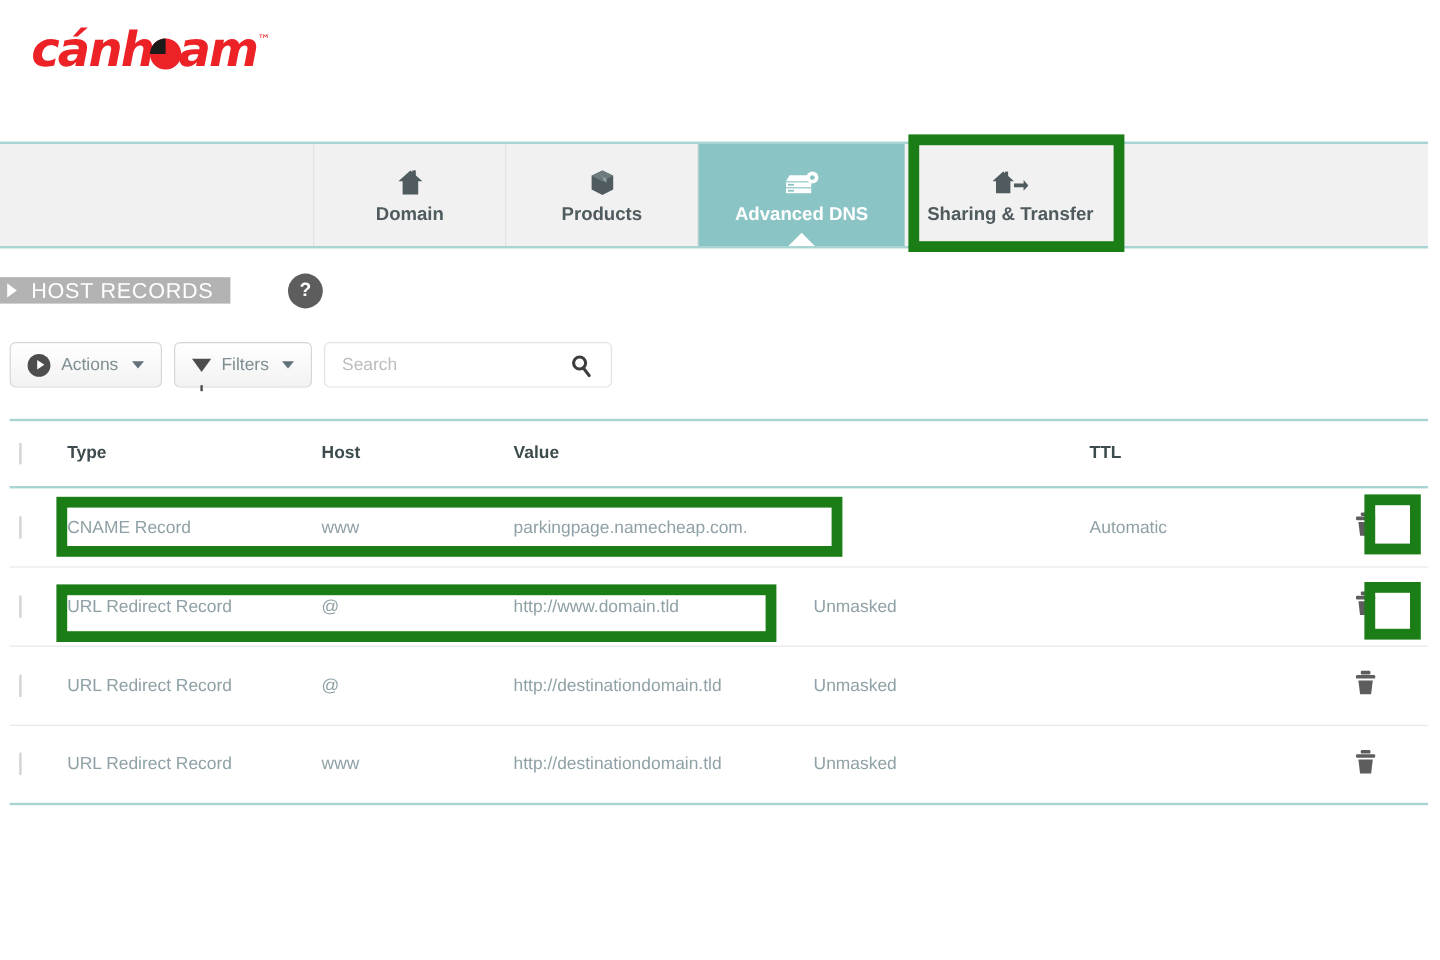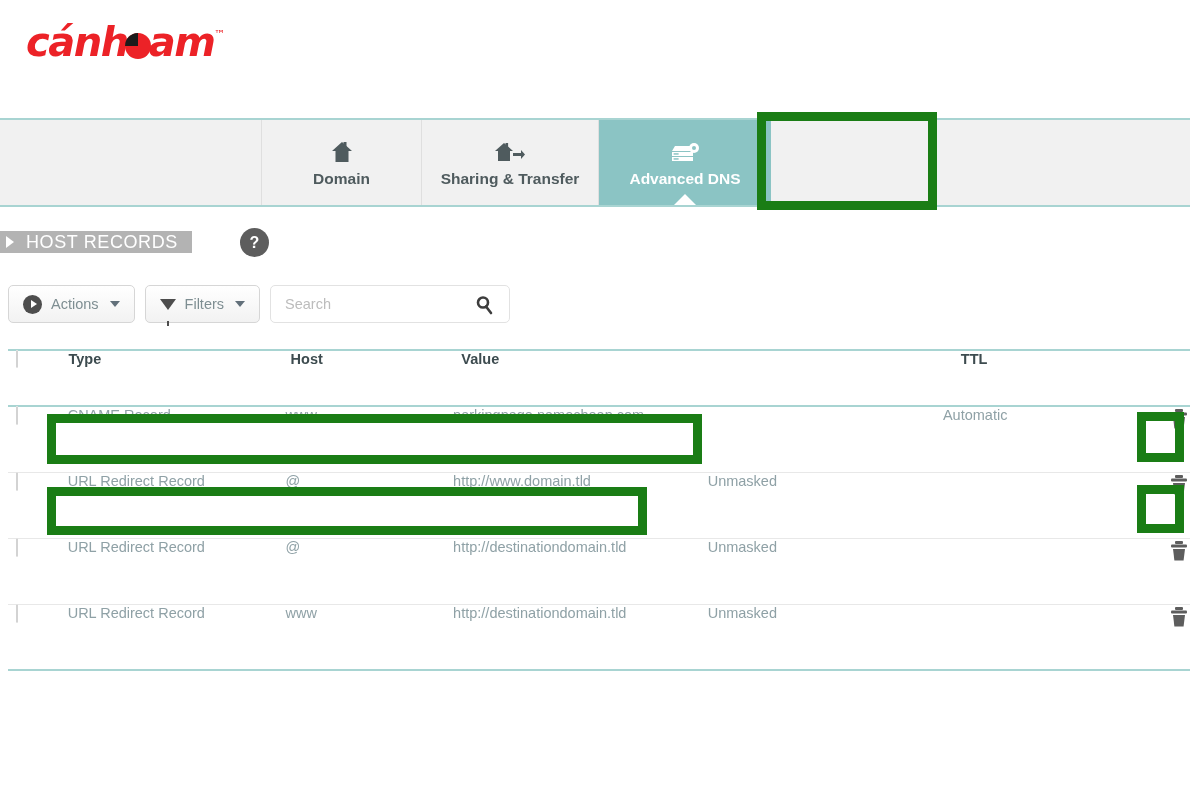--- a/index.html
+++ b/index.html
@@ -254,25 +254,25 @@
   
   .table {
     position: absolute;
     left: 8px;
     top: 349px;
     width: 1182px;
     border-top: 2px solid #a8d4d2;
   }
   .row {
     display: flex;
+    align-items: center;
     height: 66px;
     border-bottom: 1px solid #e8e8e8;
     position: relative;
     box-sizing: border-box;
-    gap: 13px;
   }
   .row.head {
     height: 56px;
     border-bottom: 2px solid #a8d4d2;
     color: #3d4b4f;
     font-weight: bold;
     font-size: 14.5px;
   }
   .row.last { border-bottom: 2px solid #a8d4d2; }
   .c-check { width: 48px; padding-left: 8px; box-sizing: border-box; }
@@ -323,48 +323,58 @@
   <div class="tab">
     <span class="icon">
       <svg width="22" height="24" viewBox="0 0 22 24">
         <path d="M11 2 L21 11 L17.5 11 L17.5 22 L4.5 22 L4.5 11 L1 11 Z" fill="#4f5b5e"></path>
         <rect x="12.5" y="2" width="3" height="5" fill="#4f5b5e"></rect>
       </svg>
     </span>
     <span>Domain</span>
   </div>
 
-
-  <div class="tab wide">
+  <div class="tab">
     <span class="icon">
-      <svg width="30" height="24" viewBox="0 0 30 24">
-        <path d="M9 3 L18 11 L15 11 L15 21 L3 21 L3 11 L0 11 Z" fill="#4f5b5e"></path>
-        <rect x="10.5" y="3" width="2.6" height="4.5" fill="#4f5b5e"></rect>
-        <path d="M18 13 L26 13 L26 10 L30 14.5 L26 19 L26 16 L18 16 Z" fill="#4f5b5e"></path>
+      <svg width="22" height="24" viewBox="0 0 22 24">
+        <path d="M11 2 L20 6.5 L20 18 L11 22.5 L2 18 L2 6.5 Z" fill="#4f5b5e"></path>
+        <path d="M11 2 L20 6.5 L11 11 L2 6.5 Z" fill="#6d7a7d"></path>
+        <path d="M5.5 4.2 L14.5 8.7 L14.5 12 L11.5 10.6 L11.5 7.4 Z" fill="#8e9b9e"></path>
       </svg>
     </span>
-    <span>Sharing &amp; Transfer</span>
+    <span>Products</span>
   </div>
 
   <div class="tab active">
     <span class="icon">
       <svg width="30" height="24" viewBox="0 0 30 24">
         <path d="M5 6 L20 6 L23 11 L2 11 Z" fill="#ffffff"></path>
         <rect x="2" y="12" width="21" height="4" fill="#ffffff"></rect>
         <rect x="2" y="17" width="21" height="4" fill="#ffffff"></rect>
         <rect x="3.6" y="13.2" width="5" height="1.5" fill="#8bc4c4"></rect>
         <rect x="3.6" y="18.2" width="5" height="1.5" fill="#8bc4c4"></rect>
         <circle cx="24" cy="8" r="5" fill="#ffffff"></circle>
         <circle cx="24" cy="8" r="2" fill="#8bc4c4"></circle>
       </svg>
     </span>
     <span>Advanced DNS</span>
     <span class="pointer"></span>
   </div>
 
+  <div class="tab wide">
+    <span class="icon">
+      <svg width="30" height="24" viewBox="0 0 30 24">
+        <path d="M9 3 L18 11 L15 11 L15 21 L3 21 L3 11 L0 11 Z" fill="#4f5b5e"></path>
+        <rect x="10.5" y="3" width="2.6" height="4.5" fill="#4f5b5e"></rect>
+        <path d="M18 13 L26 13 L26 10 L30 14.5 L26 19 L26 16 L18 16 Z" fill="#4f5b5e"></path>
+      </svg>
+    </span>
+    <span>Sharing &amp; Transfer</span>
+  </div>
+
   <div class="tab-rest"></div>
 </div>
 <div class="hl-tab"></div>
 
 <div class="ribbon">
   <span class="arrow"></span>
   <span>HOST RECORDS</span>
 </div>
 <div class="help-btn">?</div>
 

